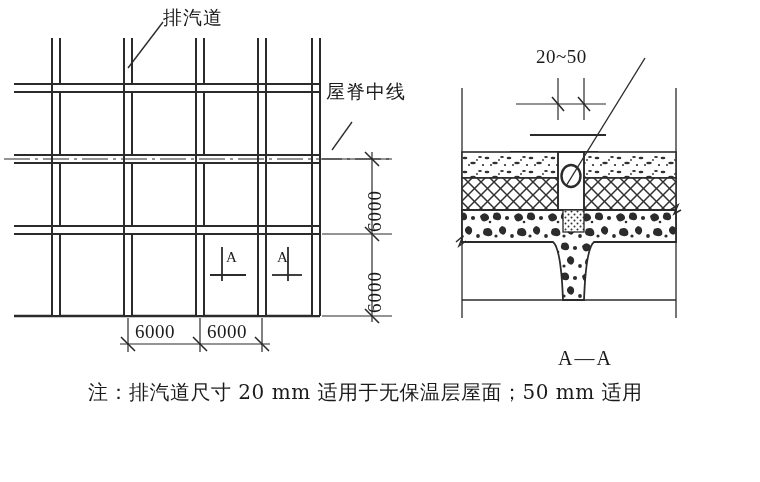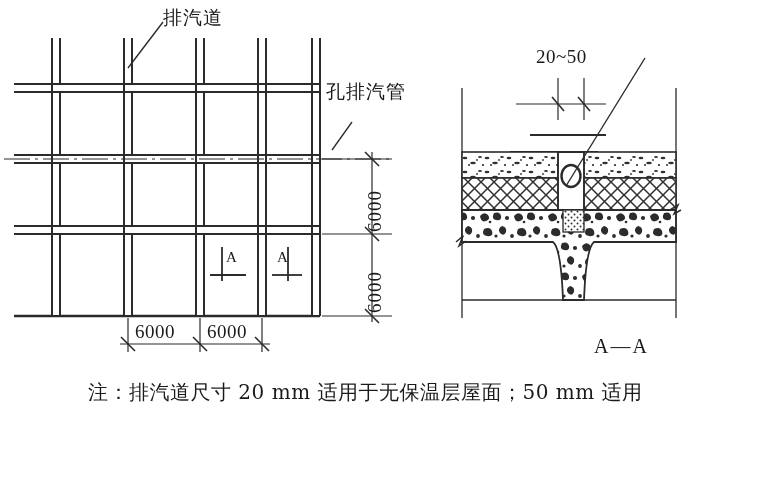--- a/index.html
+++ b/index.html
@@ -229,31 +229,31 @@
         <path d="M584 78 L584 120"></path>
         <path d="M516 104 L606 104"></path>
         <path d="M552 97 L564 111" stroke-width="1.6"></path>
         <path d="M578 97 L590 111" stroke-width="1.6"></path>
       </g>
     </g>
   </svg>
 
   <div class="lbl cn t-callout" style="left:163px;top:8px;">排汽道</div>
 
-  <div class="lbl cn t-callout" style="left:326px;top:82px;">孔排汽管</div>
+  <div class="lbl cn t-callout" style="left:326px;top:82px;">屋脊中线</div>
 
   <div class="lbl t-dim-v" style="left:365px;top:232px;">6000</div>
   <div class="lbl t-dim-v" style="left:365px;top:313px;">6000</div>
 
   <div class="lbl t-dim" style="left:135px;top:322px;">6000</div>
   <div class="lbl t-dim" style="left:207px;top:322px;">6000</div>
 
   <div class="lbl t-mark" style="left:226px;top:250px;">A</div>
   <div class="lbl t-mark" style="left:277px;top:250px;">A</div>
 
 
   <div class="lbl t-dim" style="left:536px;top:47px;">20~50</div>
 
-  <div class="lbl t-section" style="left:558px;top:336px;margin-left:36px;">A—A</div>
+  <div class="lbl t-section" style="left:558px;top:348px;">A—A</div>
 
   <div class="lbl cn t-note" style="left:88px;top:382px;">注：排汽道尺寸 20 mm 适用于无保温层屋面；50 mm 适用</div>
 
 </div>
 
 </body></html>

